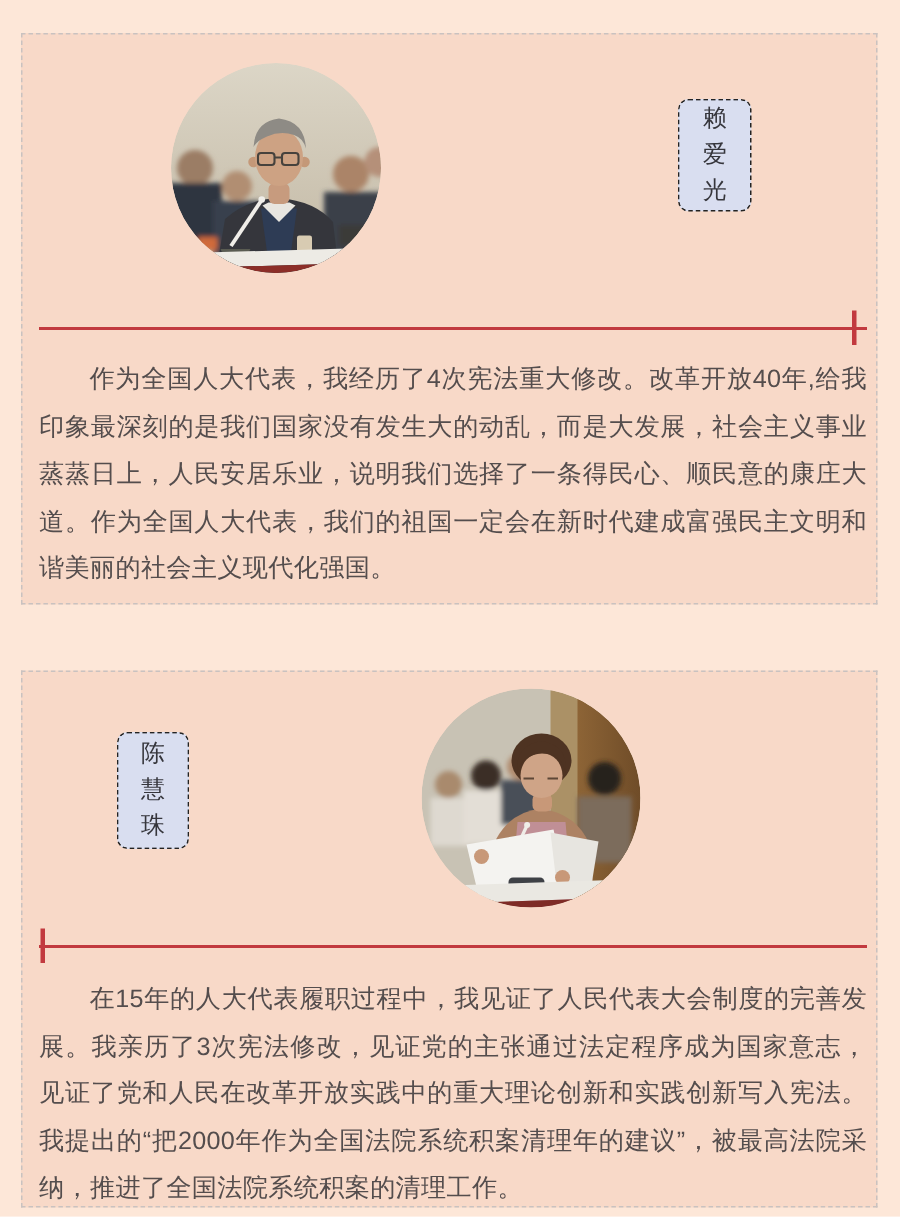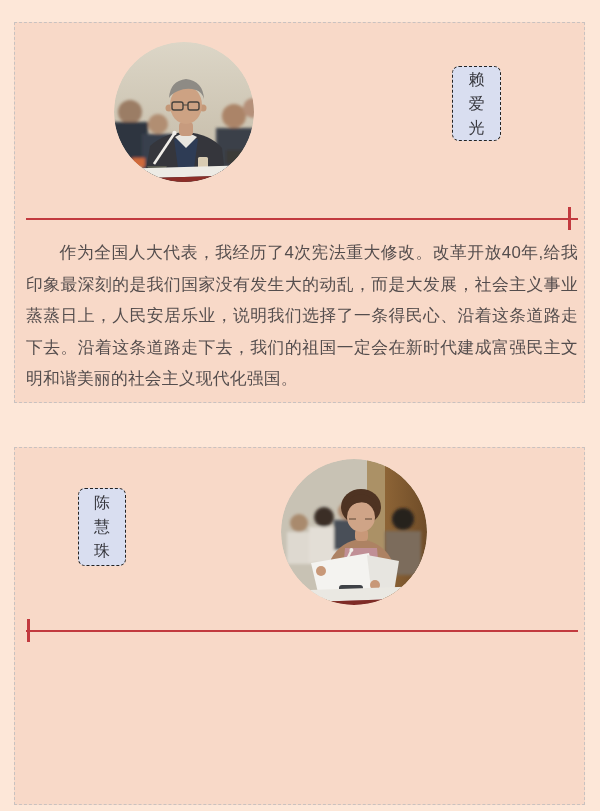--- a/index.html
+++ b/index.html
@@ -94,21 +94,21 @@
       <span>赖</span>
       <span>爱</span>
       <span>光</span>
     </div>
 
     <div class="rule rule1">
       <span class="hline"></span>
       <span class="tick"></span>
     </div>
 
-    <p class="quote quote1">作为全国人大代表，我经历了4次宪法重大修改。改革开放40年,给我印象最深刻的是我们国家没有发生大的动乱，而是大发展，社会主义事业蒸蒸日上，人民安居乐业，说明我们选择了一条得民心、沿着这条道路走下去。沿着这条道路走下去，我们的祖国一定会在新时代建成富强民主文明和谐美丽的社会主义现代化强国。</p>
+    <p class="quote quote1">作为全国人大代表，我经历了4次宪法重大修改。改革开放40年,给我印象最深刻的是我们国家没有发生大的动乱，而是大发展，社会主义事业蒸蒸日上，人民安居乐业，说明我们选择了一条得民心、顺民意的康庄大道。作为全国人大代表，我们的祖国一定会在新时代建成富强民主文明和谐美丽的社会主义现代化强国。</p>
   </section>
 
   <section class="card card2">
 
     <div class="namebox namebox2">
       <span>陈</span>
       <span>慧</span>
       <span>珠</span>
     </div>
 
@@ -159,15 +159,16 @@
           <polygon points="0,144 146,139 146,146 0,146" fill="#7e2b26"></polygon>
         </g>
       </svg>
     </div>
 
     <div class="rule rule2">
       <span class="hline"></span>
       <span class="tick"></span>
     </div>
 
+    <p class="quote quote2">在15年的人大代表履职过程中，我见证了人民代表大会制度的完善发展。我亲历了3次宪法修改，见证党的主张通过法定程序成为国家意志，见证了党和人民在改革开放实践中的重大理论创新和实践创新写入宪法。我提出的“把2000年作为全国法院系统积案清理年的建议”，被最高法院采纳，推进了全国法院系统积案的清理工作。</p>
   </section>
 
 </div>
 
 </body></html>

